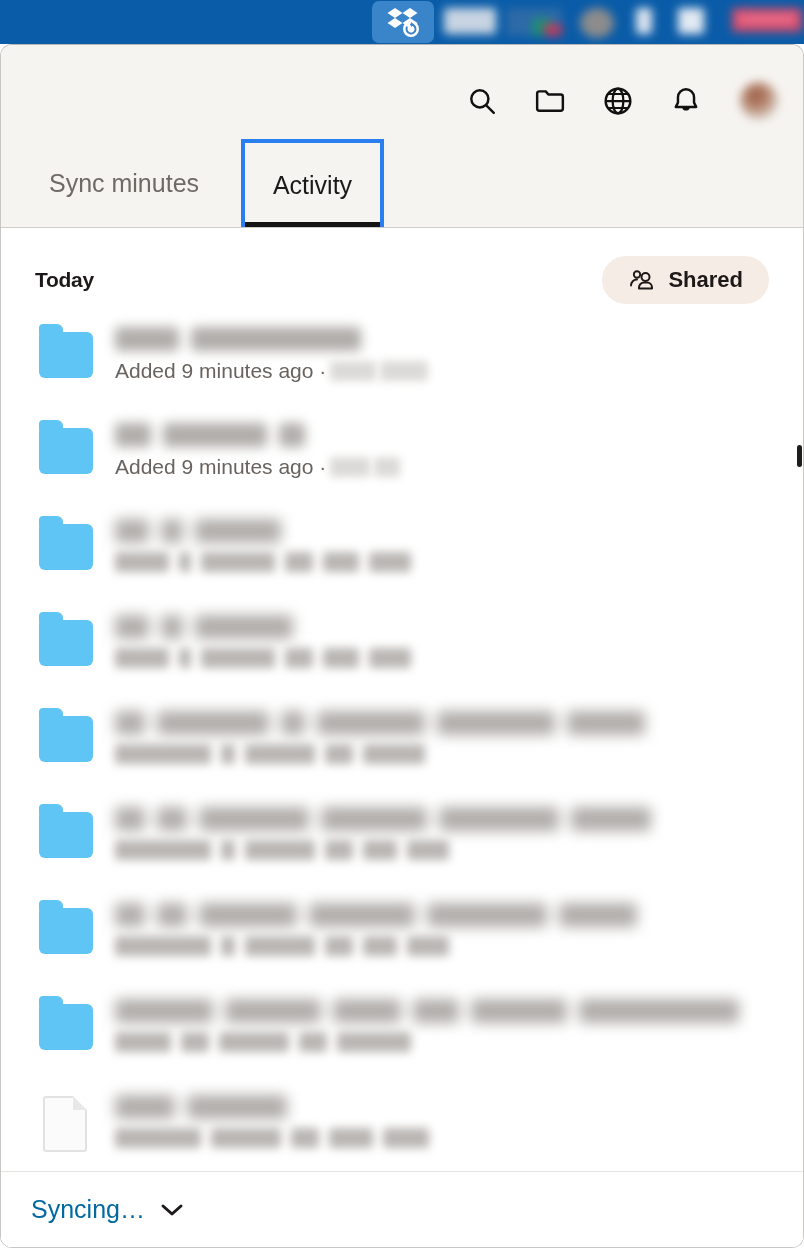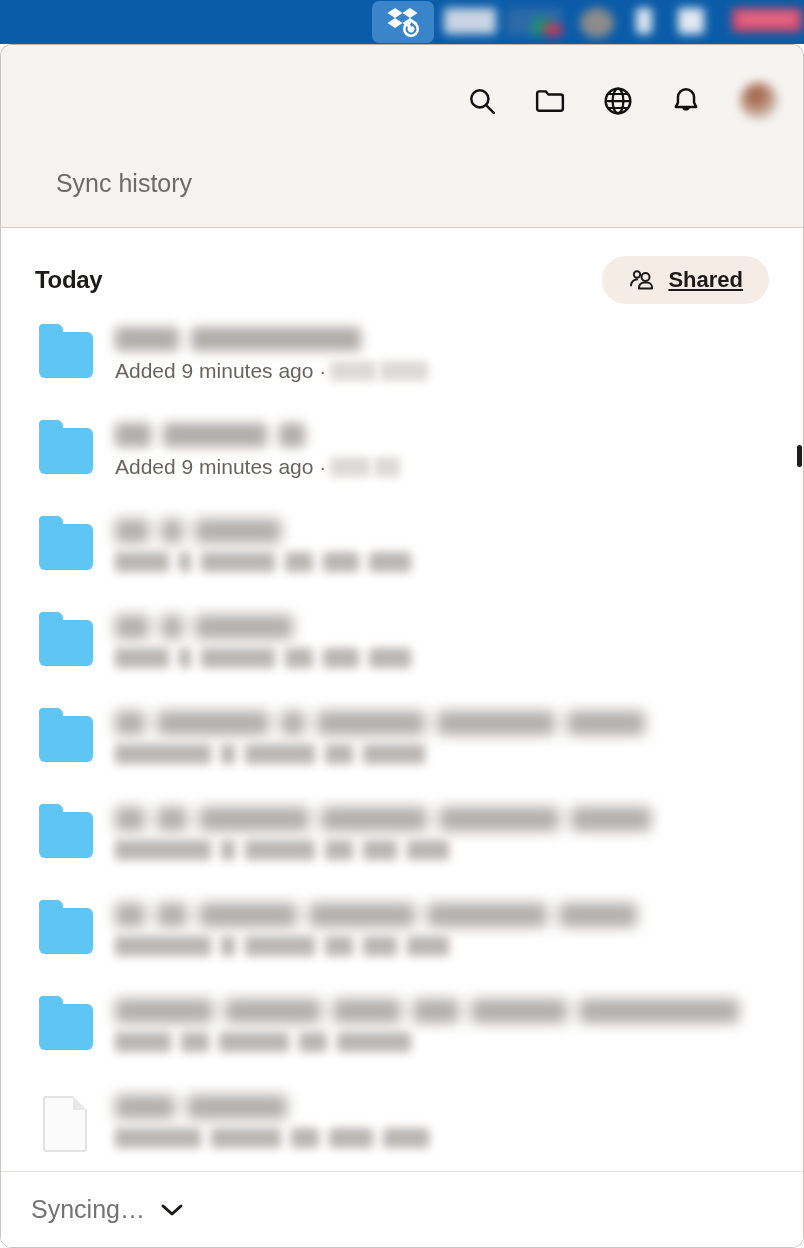--- a/index.html
+++ b/index.html
@@ -136,40 +136,40 @@
     overflow: hidden;
   }
 
   .list-head {
     display: flex;
     align-items: center;
     justify-content: space-between;
     padding: 28px 34px 0 34px;
   }
   .today-title {
-    font-size: 24px;
+    font-size: 21px;
     font-weight: 700;
     color: #1e1919;
     letter-spacing: -0.3px;
   }
   .pills { display: flex; gap: 14px; }
   .pill {
     display: flex;
     align-items: center;
     gap: 12px;
     height: 48px;
     padding: 0 26px;
     border-radius: 26px;
     font-size: 22px;
     font-weight: 700;
     cursor: pointer;
     white-space: nowrap;
   }
   .pill-you { background: #1e1919; color: #ffffff; }
-  .pill-shared { background: #f6ece6; color: #1e1919; text-decoration: underline; }
+  .pill-shared { background: #f6ece6; color: #1e1919; }
   .pill svg { display: block; flex: none; }
 
   
   .rows {
     position: absolute;
     top: 98px; left: 0; right: 0; bottom: 0;
     padding: 0 34px;
   }
   .row {
     display: flex;
@@ -268,21 +268,21 @@
     border-top: 1px solid #e6e4e1;
     display: flex;
     align-items: center;
     padding-left: 30px;
   }
   .sync-status {
     display: flex;
     align-items: center;
     gap: 14px;
     font-size: 25px;
-    color: #737373;
+    color: #0369a1;
     cursor: pointer;
   }
 
   
   .scroll-thumb {
     position: absolute;
     right: 1px;
     top: 400px;
     width: 5px;
     height: 22px;
@@ -354,21 +354,24 @@
           <path d="M10.2 20 a2.9 2.9 0 0 0 5.6 0" fill="#111" stroke="#111" stroke-width="1.6"></path>
         </svg>
       </div>
       <div class="avatar-wrap">
         <div class="avatar"></div>
       </div>
     </div>
 
     <div class="tabs">
       <div class="tab tab-sync">
-        <span>Sync history</span>
+        <span>Sync minutes</span>
+      </div>
+      <div class="tab tab-activity">
+        <span>Activity</span>
       </div>
     </div>
   </div>
 
   <div class="content">
 
     <div class="list-head">
       <div class="today-title">Today</div>
 
       <div class="pills">

